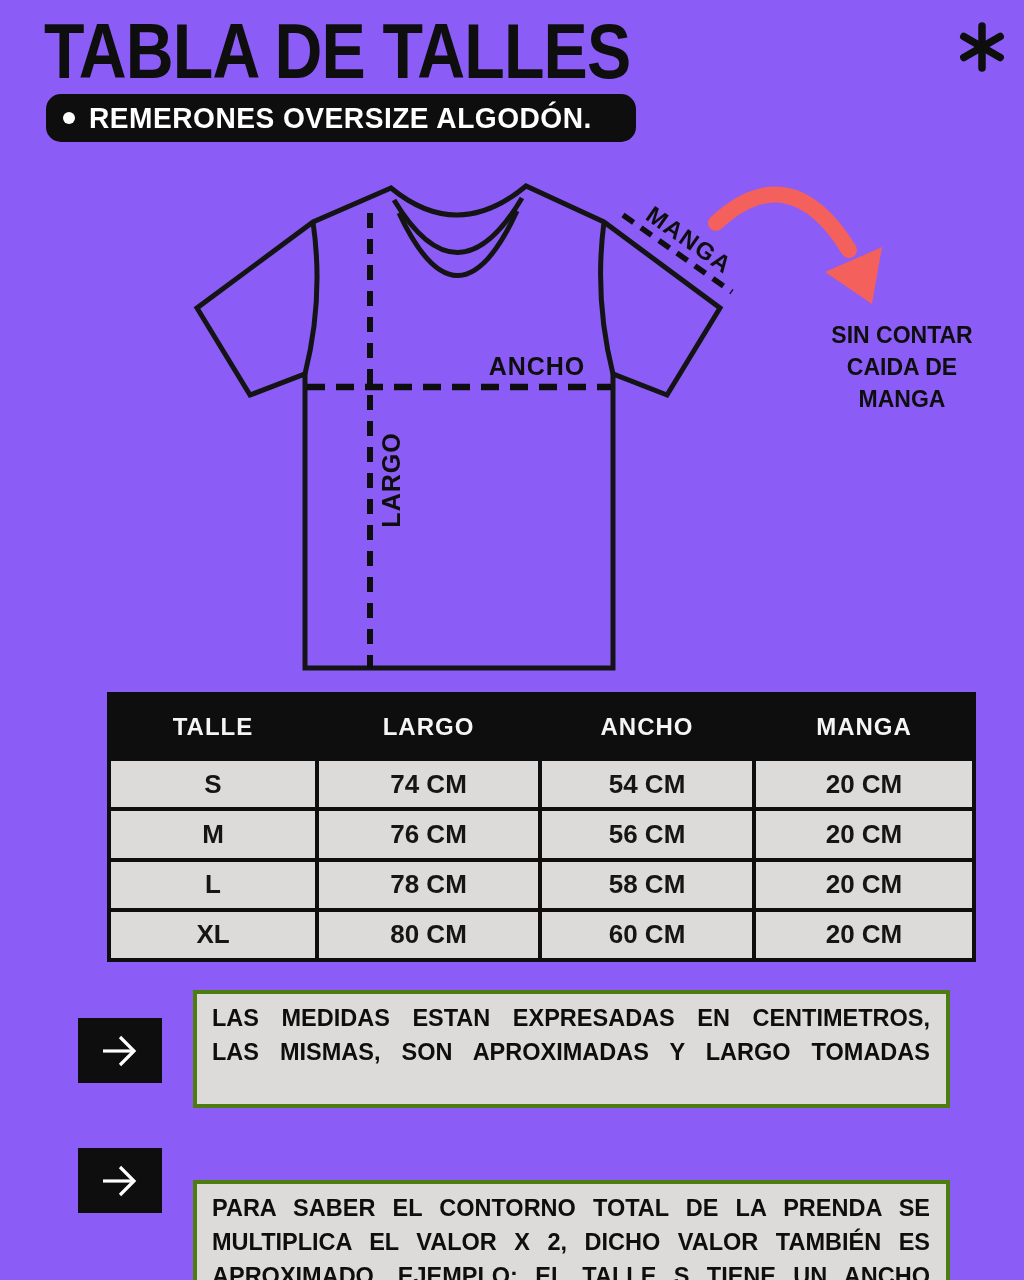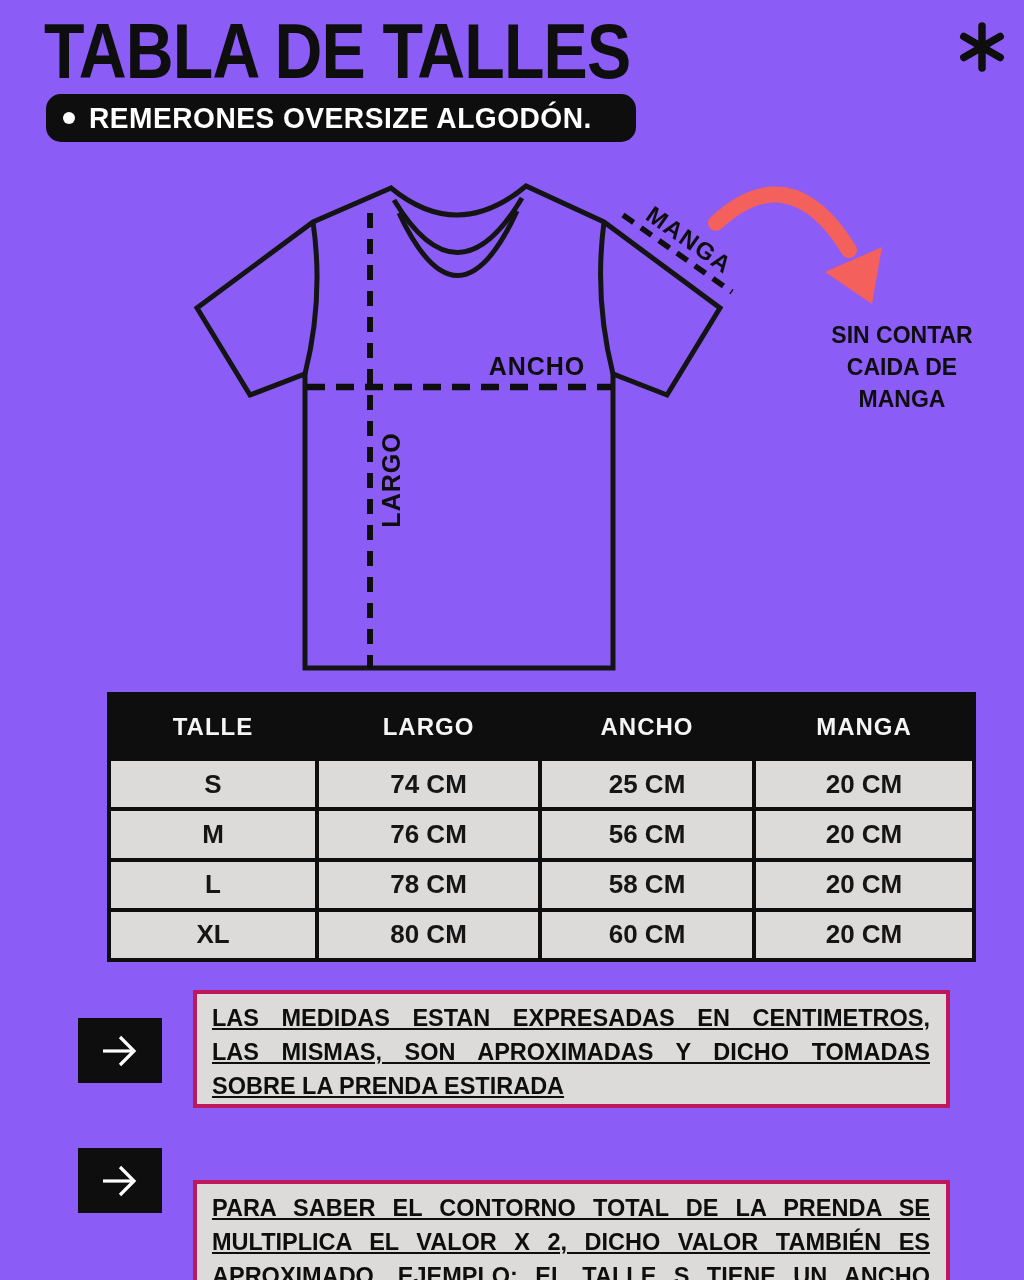--- a/index.html
+++ b/index.html
@@ -32,22 +32,22 @@
          grid-template-rows:61px 1fr 1fr 1fr 1fr;
          gap:4px;padding:4px;margin-left:45px;}
   .size-table .cell{display:flex;align-items:center;justify-content:center;font-weight:bold;}
   .size-table .hcell{background:#0E0E0E;color:#F5F5F5;font-weight:bold;
          font-size:24px;letter-spacing:1px;}
   .size-table .dcell{background:#DCDBD9;color:#151515;font-size:26px;}
   .size-table .scell{font-weight:bold;}
 
   
   .note-box{position:absolute;left:193px;width:757px;background:#DCDBD9;
-         border:4px solid #be185d;box-sizing:border-box;
-         padding:7px 16px 0 15px;color:#0E0E0E;text-decoration:underline;}
+         border:4px solid #4d7c0f;box-sizing:border-box;
+         padding:7px 16px 0 15px;color:#0E0E0E;}
   .note-line{font-weight:bold;font-size:23.5px;line-height:34px;
          text-align:justify;text-align-last:justify;white-space:nowrap;}
   .note-line.last{text-align-last:left;}
   #note-box-1{top:990px;height:118px;}
   #note-box-2{top:1180px;height:124px;}
   .arrow-btn{position:absolute;left:78px;width:84px;height:65px;background:#0E0E0E;
          display:flex;align-items:center;justify-content:center;}
   #arrow-btn-1{top:1018px;}
   #arrow-btn-2{top:1148px;}
 </style>
@@ -101,21 +101,21 @@
   </svg>
 
   <div class="size-table">
     <div class="cell hcell">TALLE</div>
     <div class="cell hcell">LARGO</div>
     <div class="cell hcell">ANCHO</div>
     <div class="cell hcell">MANGA</div>
 
     <div class="cell dcell scell">S</div>
     <div class="cell dcell">74 CM</div>
-    <div class="cell dcell">25 CM</div>
+    <div class="cell dcell">54 CM</div>
     <div class="cell dcell">20 CM</div>
 
     <div class="cell dcell scell">M</div>
     <div class="cell dcell">76 CM</div>
     <div class="cell dcell">56 CM</div>
     <div class="cell dcell">20 CM</div>
 
     <div class="cell dcell scell">L</div>
     <div class="cell dcell">78 CM</div>
     <div class="cell dcell">58 CM</div>
@@ -128,22 +128,21 @@
   </div>
 
   <div class="arrow-btn" id="arrow-btn-1">
     <svg width="50" height="48" viewBox="0 0 48 48" fill="none" stroke="#ffffff" stroke-width="3.2">
       <line x1="7" y1="24" x2="38" y2="24"></line>
       <polyline points="24,10 38,24 24,38"></polyline>
     </svg>
   </div>
   <div class="note-box" id="note-box-1">
     <div class="note-line">LAS MEDIDAS ESTAN EXPRESADAS EN CENTIMETROS,</div>
-    <div class="note-line">LAS MISMAS, SON APROXIMADAS Y DICHO TOMADAS</div>
-    <div class="note-line last">SOBRE LA PRENDA ESTIRADA</div>
+    <div class="note-line">LAS MISMAS, SON APROXIMADAS Y LARGO TOMADAS</div>
   </div>
 
   <div class="arrow-btn" id="arrow-btn-2">
     <svg width="50" height="48" viewBox="0 0 48 48" fill="none" stroke="#ffffff" stroke-width="3.2">
       <line x1="7" y1="24" x2="38" y2="24"></line>
       <polyline points="24,10 38,24 24,38"></polyline>
     </svg>
   </div>
   <div class="note-box" id="note-box-2">
     <div class="note-line">PARA SABER EL CONTORNO TOTAL DE LA PRENDA SE</div>

